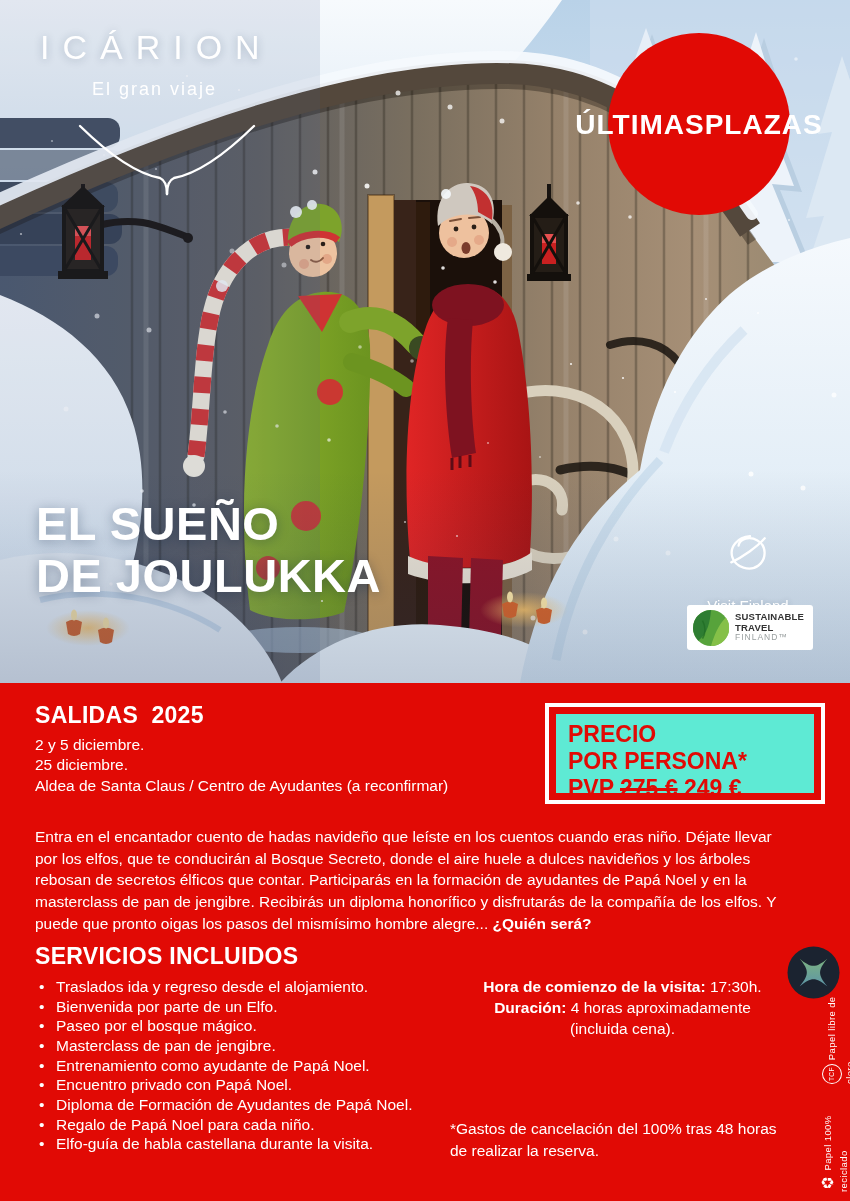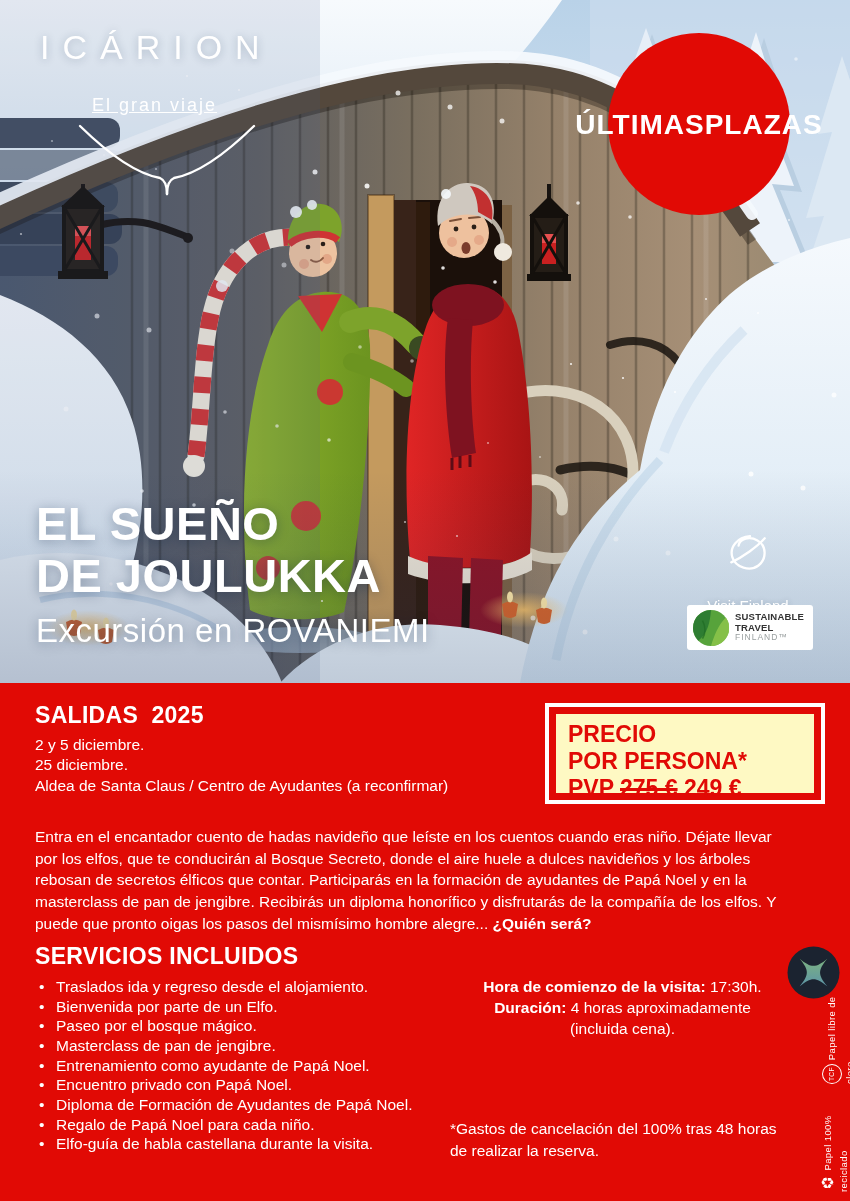--- a/index.html
+++ b/index.html
@@ -9,21 +9,21 @@
     background:#e10a05;
     font-family:"Liberation Sans", sans-serif;
     color:#fff;
   }
   .photo-wrap { position:absolute; left:0; top:0; width:850px; height:683px; }
   .photo-wrap svg { display:block; }
 
   
   .logo { position:absolute; left:40px; top:28px; color:#fff; }
   .logo-text { font-size:34px; font-weight:400; letter-spacing:13px; text-shadow:0 1px 8px rgba(20,40,70,.25); }
-  .logo-tagline { font-size:18px; letter-spacing:2px; margin:28px 0 0 52px;text-decoration:underline; }
+  .logo-tagline { font-size:18px; letter-spacing:2px; margin:12px 0 0 52px; }
   .logo-swoosh { position:absolute; left:72px; top:120px; }
 
   .badge {
     position:absolute; left:608px; top:33px; width:182px; height:182px;
     border-radius:50%; background:#e10a05;
     display:flex; flex-direction:row; align-items:center; justify-content:center;
     font-weight:bold; font-size:28px; letter-spacing:1px; line-height:1.75;
   }
 
   .hero-title { position:absolute; left:36px; top:498px; text-shadow:0 2px 12px rgba(10,30,60,.35); }
@@ -44,21 +44,21 @@
   
   .salidas { position:absolute; left:35px; top:702px; }
   .salidas h2 { font-size:23px; font-weight:bold; margin-bottom:6px; white-space:pre-wrap; letter-spacing:.3px; }
   .salidas .line { font-size:15.5px; line-height:1.32; }
 
   .pricebox {
     position:absolute; left:545px; top:703px; width:280px; height:101px;
     border:4px solid #fff; background:#e10a05; padding:7px;
   }
   .pricebox-inner {
-    width:100%; height:100%; background:#fef9c3; color:#e10a05;
+    width:100%; height:100%; background:#5eead4; color:#e10a05;
     font-weight:bold; font-size:23px; line-height:1.18; padding:7px 12px;
   }
   .strike { text-decoration:line-through; text-decoration-thickness:3px; }
 
   .intro { position:absolute; left:35px; top:826px; width:752px; font-size:15.5px; line-height:1.4; }
   .intro b { font-weight:bold; }
 
   .services { position:absolute; left:35px; top:943px; width:420px; }
   .services h2 { font-size:23px; font-weight:bold; margin-bottom:7px; letter-spacing:.3px; }
   .services ul { list-style:none; }
@@ -351,21 +351,20 @@
 </svg>
 
 <div class="badge">
   <div>ÚLTIMAS</div>
   <div>PLAZAS</div>
 </div>
 
 <div class="hero-title">
   <div class="line">EL SUEÑO</div>
   <div class="line">DE JOULUKKA</div>
-  <div class="hero-sub">Excursión en ROVANIEMI</div>
 </div>
 
 <div class="visit">
   <svg width="46" height="46" viewBox="0 0 44 44">
     <g fill="none" stroke="#fff" stroke-width="2.2" stroke-linecap="round">
       <path d="M24,5 C12,6 4,15 7,25 C10,35 24,39 32,33 C40,27 40,14 31,9 C24,5 14,7 13,14"></path>
       <path d="M6,30 C17,25 31,15 38,7"></path>
     </g>
   </svg>
   <div class="visit-label">Visit Finland</div>

